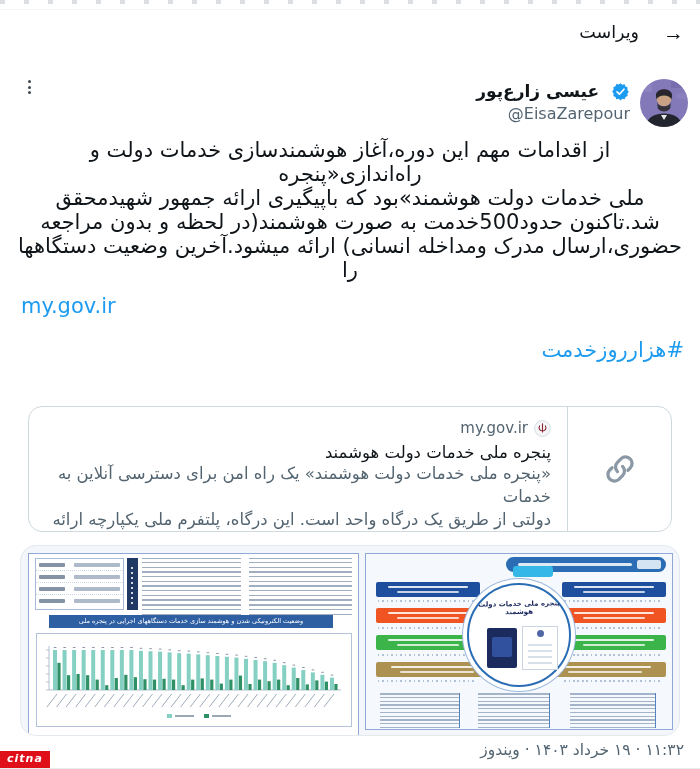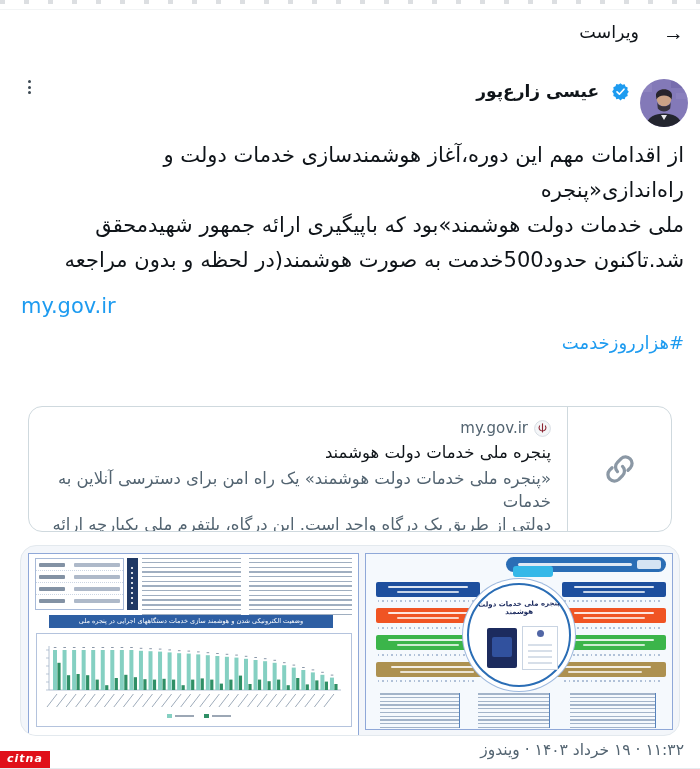--- a/index.html
+++ b/index.html
@@ -28,35 +28,35 @@
     display:flex;flex-direction:column;gap:2.5px;padding:4px}
   .kebab i{width:3px;height:3px;border-radius:50%;background:#3c4852;display:block}
   .author{position:absolute;top:79px;right:12px;display:flex;align-items:flex-start;gap:10px}
   .names{display:flex;flex-direction:column;align-items:flex-end;padding-top:2px}
   .name-row{display:flex;flex-direction:row-reverse;align-items:center;gap:12px;direction:rtl}
   .author-name{font-size:17px;font-weight:bold}
   .handle{font-size:16px;color:var(--secondary);margin-top:3px}
   .avatar{width:48px;height:48px;border-radius:50%;overflow:hidden;flex:0 0 48px;cursor:pointer}
 
   
-  .tweet-text{position:absolute;top:138px;left:16px;right:16px;direction:rtl;text-align:right;
-    font-size:21px;line-height:35px;color:var(--text)}
+  .tweet-text{position:absolute;top:138px;left:16px;right:16px;direction:rtl;text-align:center;
+    font-size:21px;line-height:24px;color:var(--text)}
   .tweet-link{position:absolute;top:294px;left:21px;font-size:21px}
   .tweet-link a,.hashtags a{color:var(--accent);text-decoration:none;cursor:pointer}
-  .hashtags{position:absolute;top:324px;right:16px;direction:rtl;text-align:center;
-    font-size:18px;line-height:37px}
+  .hashtags{position:absolute;top:332px;right:16px;direction:rtl;text-align:center;
+    font-size:21px;line-height:37px}
 
   
   .card{position:absolute;top:406px;left:28px;right:28px;height:126px;border:1px solid var(--border);
     border-radius:14px;display:flex;overflow:hidden;background:#fff;cursor:pointer}
   .card-content{flex:1;direction:rtl;text-align:right;padding:12px 16px 10px}
   .domain-row{display:flex;align-items:center;gap:6px;font-size:15px;color:var(--secondary)}
   .domain-row .url{direction:ltr}
   .card-title{font-size:16.5px;margin-top:6px;color:var(--text)}
-  .card-desc{font-size:16.5px;line-height:23px;margin-top:5px;color:var(--secondary)}
+  .card-desc{font-size:16.5px;line-height:23px;color:var(--secondary)}
   .card-icon-panel{width:104px;border-left:1px solid var(--border);display:flex;align-items:center;justify-content:center}
 
   
   .attachment{position:absolute;top:545px;left:20px;right:20px;height:191px;border-radius:16px;
     border:1px solid #e3e9ee;background:#f3f6fa;overflow:hidden;cursor:pointer}
   .page{position:absolute;background:#fff;border:1px solid var(--page_border)}
   .page-left{left:7px;top:7px;width:331px;height:213px}
   .page-right{left:344px;top:7px;width:308px;height:177px;background:#f5f9fd}
 
   
@@ -136,40 +136,42 @@
 
 <div class="author">
   <div class="names">
     <div class="name-row">
       <span class="author-name">عیسی زارع‌پور</span>
       <svg width="19" height="19" viewBox="0 0 24 24">
         <path fill="#1d9bf0" d="M12 1.5l2.3 2 3-.6 1 2.9 2.8 1.2-.5 3 1.9 2.4-1.9 2.4.5 3-2.8 1.2-1 2.9-3-.6-2.3 2-2.3-2-3 .6-1-2.9-2.8-1.2.5-3L1.5 12l1.9-2.4-.5-3 2.8-1.2 1-2.9 3 .6z"></path>
         <path d="M7.6 12.4l3 3 5.8-6.3" stroke="#fff" stroke-width="2.1" fill="none" stroke-linecap="round" stroke-linejoin="round"></path>
       </svg>
     </div>
+    <div class="handle">@EisaZarepour</div>
   </div>
   <div class="avatar">
     <svg width="48" height="48" viewBox="0 0 48 48">
       <rect width="48" height="48" fill="#8379b8"></rect>
       <rect x="1" y="5" width="11" height="8" fill="#958cc5" opacity=".55"></rect>
       <rect x="31" y="2" width="15" height="7" fill="#6f66a6" opacity=".6"></rect>
       <rect x="36" y="14" width="12" height="6" fill="#958cc5" opacity=".4"></rect>
       <ellipse cx="24" cy="19" rx="7.5" ry="8.5" fill="#c9a286"></ellipse>
       <path d="M16 17c-1-9 17-9 16 0l-.5 3.5c-2-5.5-13-5.5-15 0z" fill="#26242c"></path>
       <path d="M17 22c0 7 14 7 14 0l-.8 7.5c-3 4-9.4 4-12.4 0z" fill="#35323b"></path>
       <path d="M5 48c2.5-10.5 10.5-13.5 19-13.5S40.5 37.5 43 48z" fill="#23252e"></path>
       <path d="M21 36l3 5 3-5z" fill="#e9e9ec"></path>
     </svg>
   </div>
 </div>
 
 <div class="tweet-text">
   <div>از اقدامات مهم این دوره،آغاز هوشمندسازی خدمات دولت و راه‌اندازی«پنجره</div>
   <div>ملی خدمات دولت هوشمند»بود که باپیگیری ارائه جمهور شهیدمحقق</div>
   <div>شد.تاکنون حدود500خدمت به صورت هوشمند(در لحظه و بدون مراجعه</div>
+  <div>حضوری،ارسال مدرک ومداخله انسانی) ارائه میشود.آخرین وضعیت دستگاهها را</div>
 </div>
 
 <div class="tweet-link"><a>my.gov.ir</a></div>
 
 <div class="hashtags">
   <div><a>#هزارروزخدمت</a></div>
 </div>
 
 <div class="card">
   <div class="card-content">

